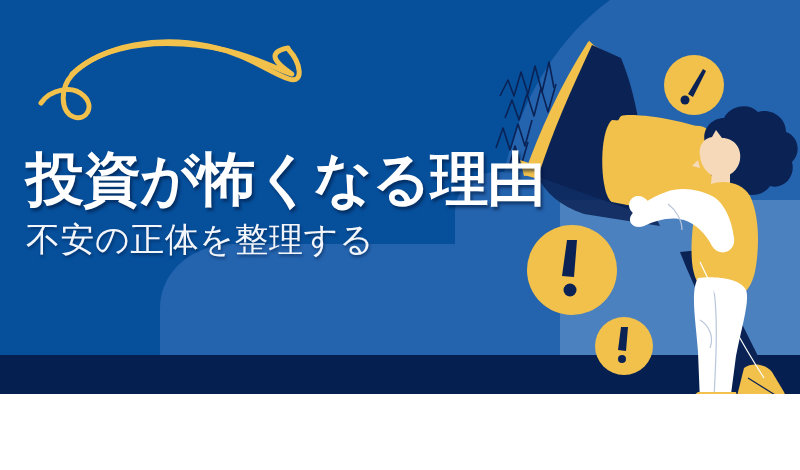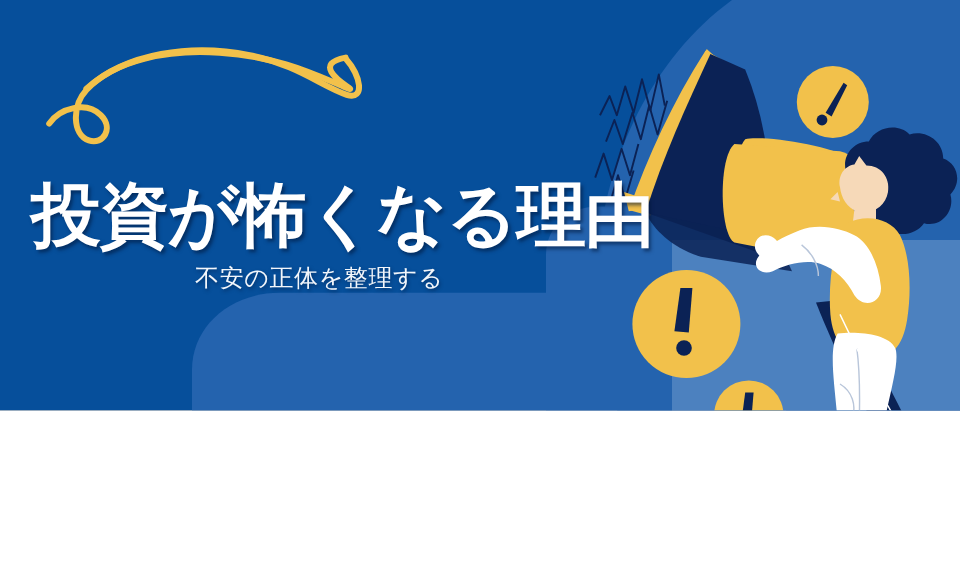--- a/index.html
+++ b/index.html
@@ -1,22 +1,22 @@
 <!DOCTYPE html>
 <html><head>
 <meta charset="utf-8">
 <style>
   html,body{margin:0;padding:0;background:#ffffff;}
   body{font-family:"Liberation Sans",sans-serif;}
 
   #banner{
     position:relative;
-    width:800px;height:342px;
+    width:800px;height:394px;
     overflow:hidden;
-    background:#000000;
+    background:#0369a1;
   }
   #banner svg.layer{
     position:absolute;left:0;top:0;
     width:800px;height:470px;
     display:block;
   }
 
   
   #text-block{
     position:absolute;
@@ -36,25 +36,24 @@
     letter-spacing:-1px;
     white-space:nowrap;
     text-shadow:2px 3px 3px rgba(2,22,56,0.55);
   }
   #subtitle{
     margin:10px 0 0 0;
     padding-left:26px;
     color:#f2f6fb;
     font-family:"Liberation Serif","DejaVu Serif",serif;
     font-weight:400;
-    font-size:20px;
+    font-size:34px;
     line-height:1.1;
     letter-spacing:0.5px;
     white-space:nowrap;
-    text-align:center;
     width:480px;
     text-shadow:1px 2px 3px rgba(2,22,56,0.5);
   }
 </style>
 </head>
 <body>
 
 <div id="banner">
 
   <svg class="layer" viewBox="0 0 800 470" xmlns="http://www.w3.org/2000/svg">

